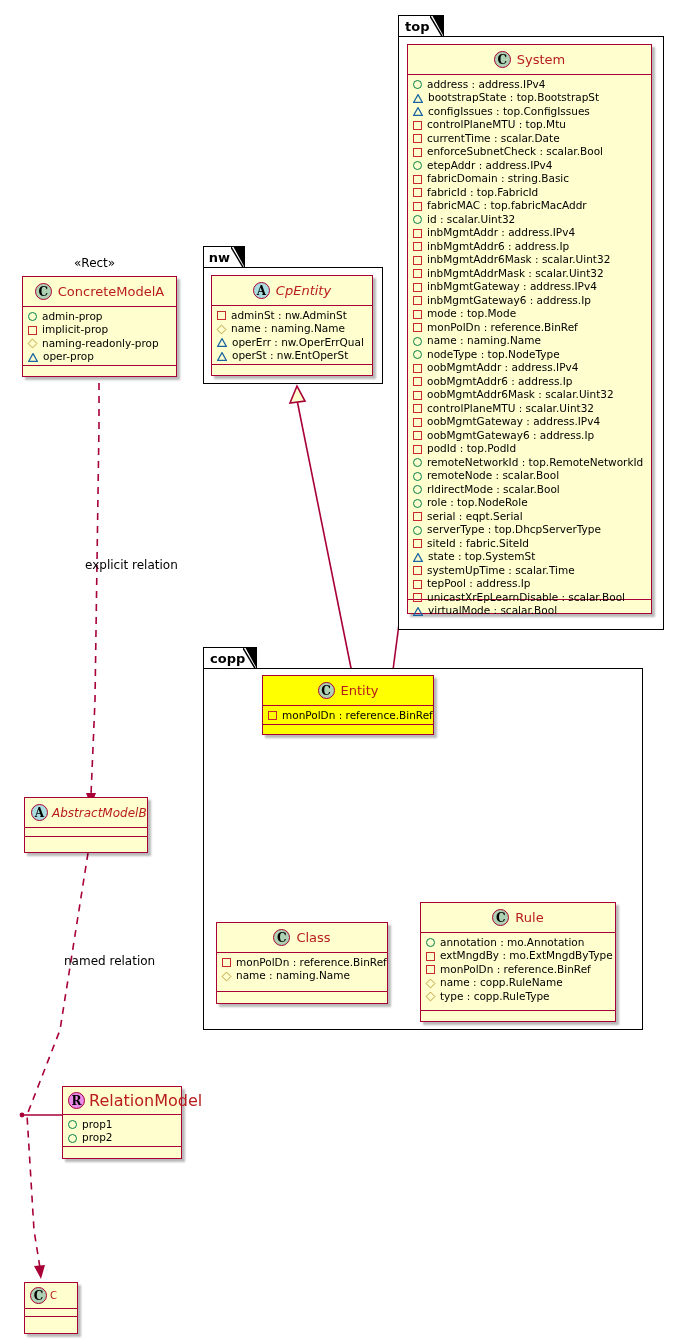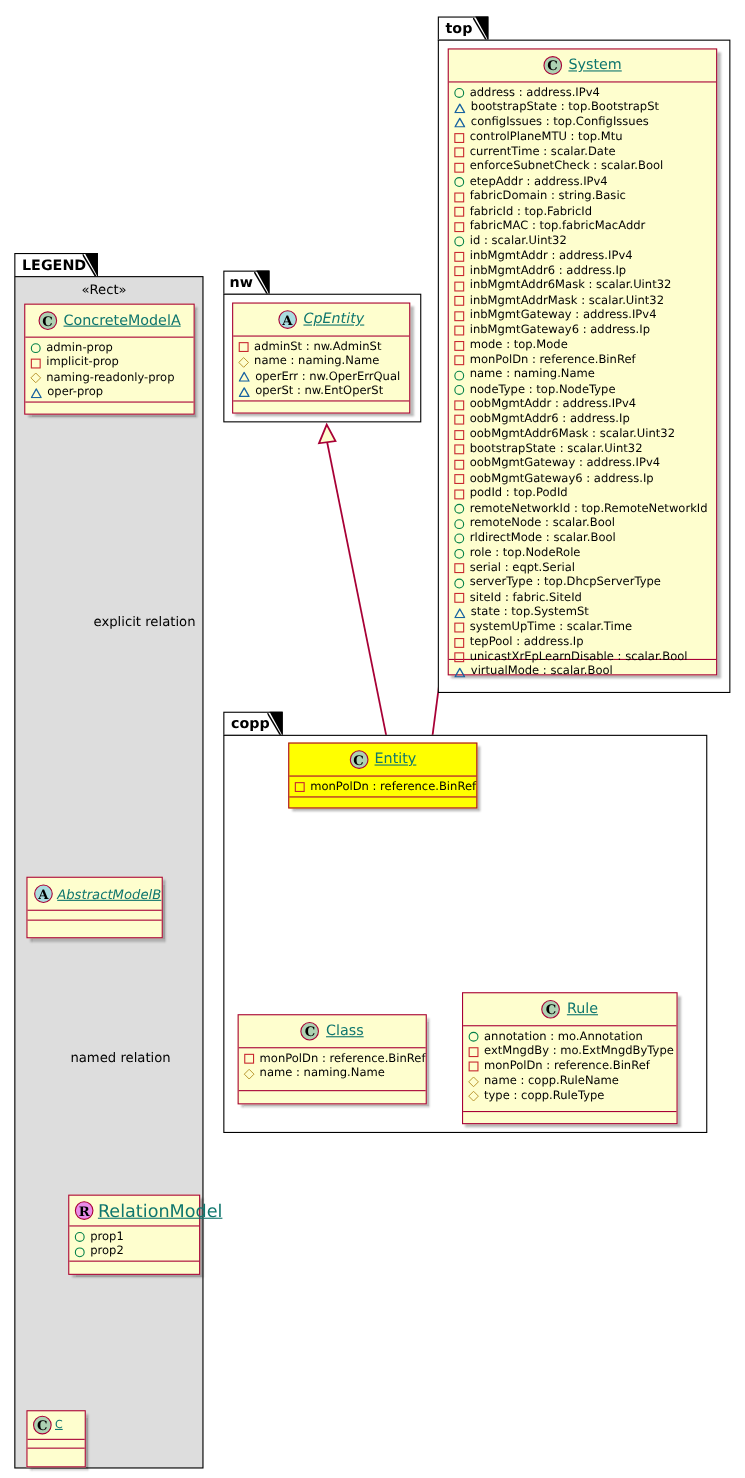--- a/index.html
+++ b/index.html
@@ -23,21 +23,21 @@
 
   
   .cls{position:absolute;box-sizing:border-box;
        border:1px solid #a80036;background:#fefece;
        box-shadow:3px 3px 2px rgba(0,0,0,.28);}
   .cls.hl{background:#ffff00;}
   .cls-head{display:flex;align-items:center;justify-content:center;
        gap:6px;height:30px;border-bottom:1px solid #a80036;
        box-sizing:border-box;padding:0 8px;}
   .cls.hl .cls-head{border-bottom:1px solid #a80036;}
-  .cls-name{font-size:13px;color:#0f766e;white-space:nowrap;text-decoration:underline;}
+  .cls-name{font-size:13px;color:#b91c1c;white-space:nowrap;}
   .cls-name.italic{font-style:italic;}
   .cls-attrs{border-bottom:1px solid #a80036;padding:3px 5px 4px 5px;box-sizing:border-box;}
   .cls-foot{height:9px;}
   .attr{display:flex;align-items:center;gap:5px;height:13.5px;
         font-size:10.5px;color:#000;white-space:nowrap;line-height:13.5px;}
   .attr .txt{position:relative;top:-0.5px;}
   .stereo{position:absolute;font-size:12px;color:#000;}
 
   
   .badge{width:17px;height:17px;border-radius:50%;display:inline-flex;
@@ -204,21 +204,21 @@
         <div class="attr">
           <span class="g square"></span>
           <span class="txt">oobMgmtAddr6 : address.Ip</span>
         </div>
         <div class="attr">
           <span class="g square"></span>
           <span class="txt">oobMgmtAddr6Mask : scalar.Uint32</span>
         </div>
         <div class="attr">
           <span class="g square"></span>
-          <span class="txt">bootstrapState : scalar.Uint32</span>
+          <span class="txt">controlPlaneMTU : scalar.Uint32</span>
         </div>
         <div class="attr">
           <span class="g square"></span>
           <span class="txt">oobMgmtGateway : address.IPv4</span>
         </div>
         <div class="attr">
           <span class="g square"></span>
           <span class="txt">oobMgmtGateway6 : address.Ip</span>
         </div>
         <div class="attr">
@@ -396,30 +396,20 @@
           <span class="txt">name : copp.RuleName</span>
         </div>
         <div class="attr">
           <span class="g diamond"></span>
           <span class="txt">type : copp.RuleType</span>
         </div>
       </div>
     <div class="cls-foot"></div>
   </div>
 
-  <div class="pkg pkg-legend" style="left:13px;top:230px;width:172px;height:1105px;">
-    <div class="pkg-tab" style="width:76px;">
-      <span>LEGEND</span>
-      <svg class="notch" viewBox="0 0 13 22">
-        <path d="M0,0 L13,22 L13,0 Z" fill="#fff"></path>
-        <path d="M0,0 L13,22" stroke="#000" stroke-width="1.4" fill="none"></path>
-      </svg>
-    </div>
-    <div class="pkg-body" style="top:21px;width:172px;height:1084px;"></div>
-  </div>
 
   <div class="stereo" style="left:74px;top:256px;">«Rect»</div>
 
   <div class="cls" style="left:22px;top:276px;width:155px;height:101px;">
     <div class="cls-head">
       <span class="badge c">C</span>
       <span class="cls-name">ConcreteModelA</span>
     </div>
     <div class="cls-attrs" id="concrete-attrs" style="height:59px;">
         <div class="attr">

